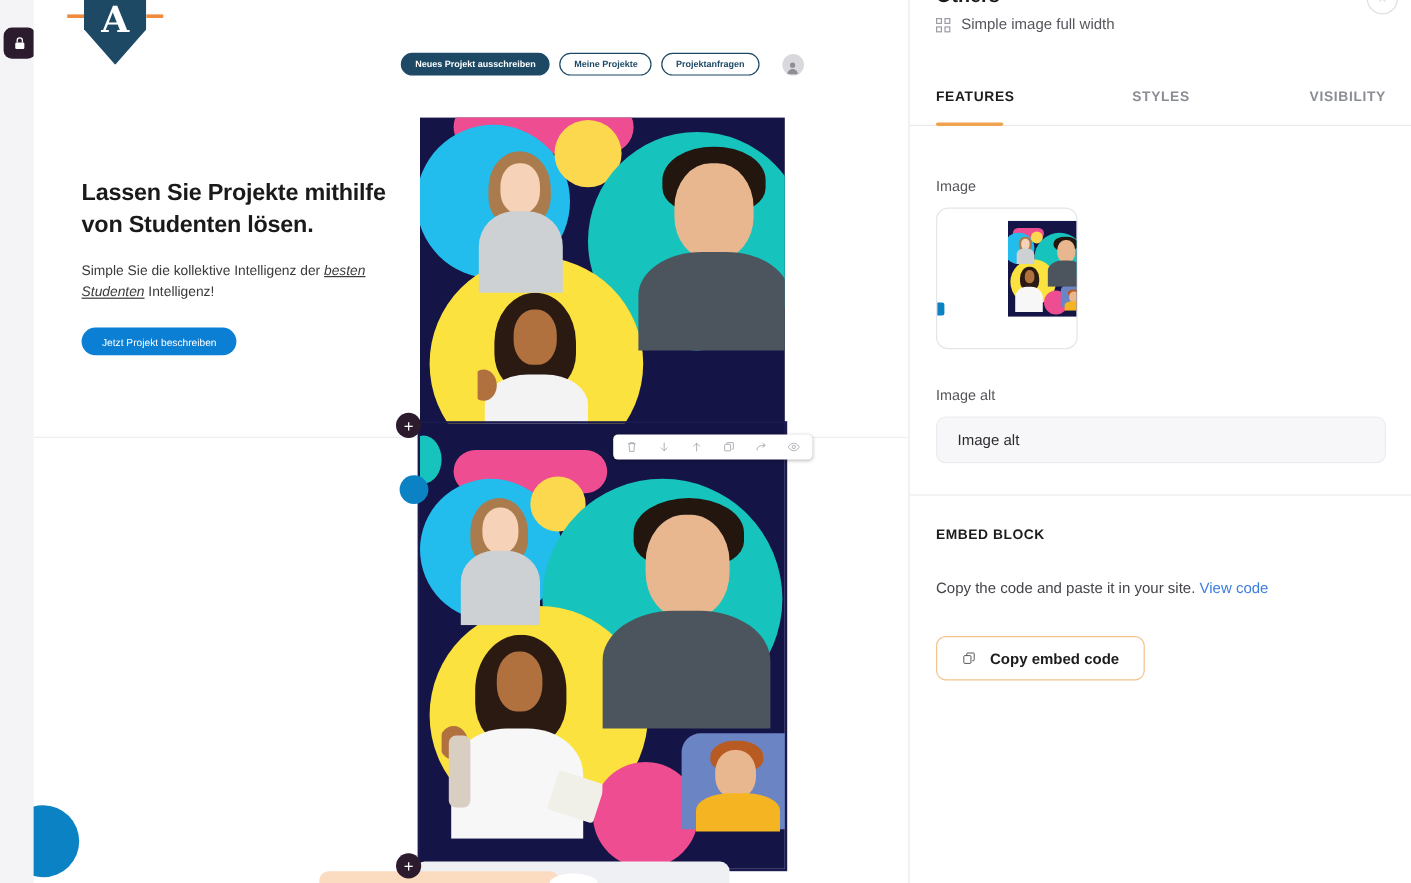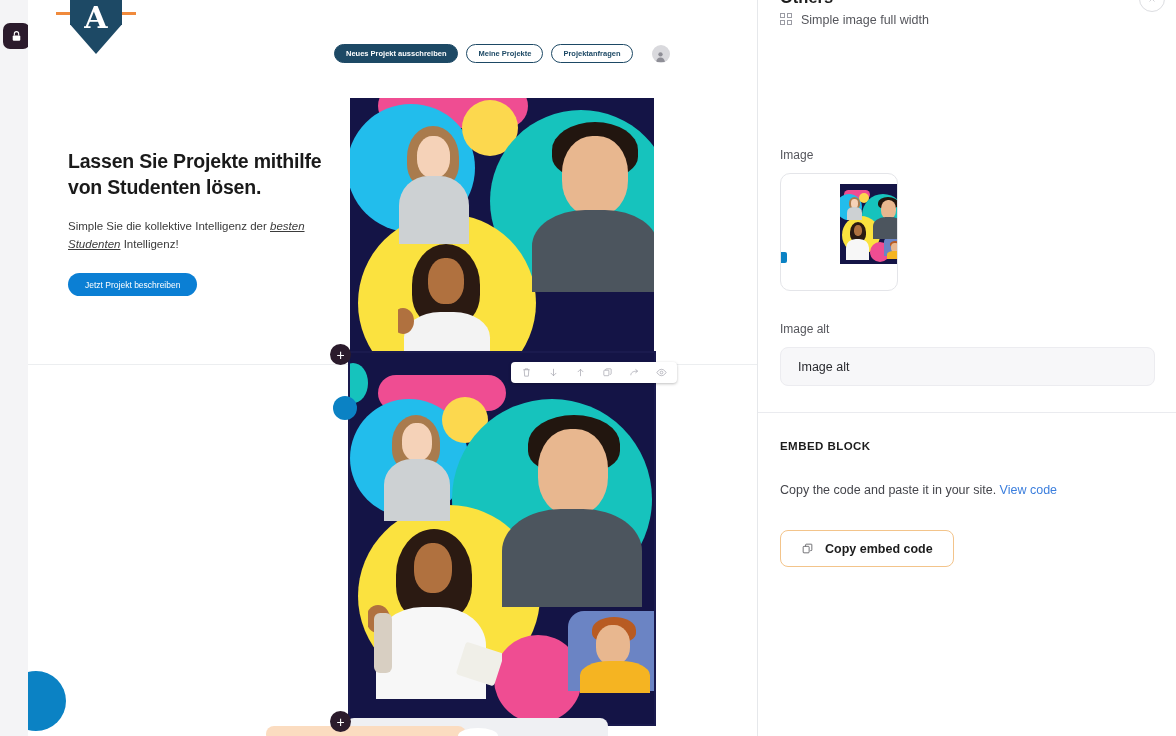--- a/index.html
+++ b/index.html
@@ -225,21 +225,21 @@
     background: #ffffff;
     border-left: 1px solid #e6e8eb;
   }
   .panel-head { position: relative; padding: 0 22px; }
   .panel-title {
     position: absolute; left: 22px; top: -12px;
     font-size: 16.5px; font-weight: bold; color: #1c1c1c;
   }
   .panel-sub {
     position: absolute; left: 22px; top: 13px;
-    display: flex; align-items: flex-start; gap: 9px;
+    display: flex; align-items: flex-end; gap: 9px;
     font-size: 12.5px; color: #55565c;
   }
   .grid-icon { display: grid; grid-template-columns: 5px 5px; grid-template-rows: 5px 5px; gap: 2px; }
   .grid-icon i { display: block; border: 1px solid #9b9ca4; }
   .panel-close {
     position: absolute; right: 11px; top: -14px;
     width: 26px; height: 26px;
     border-radius: 50%;
     border: 1px solid #dcdde1;
     background: #ffffff;
@@ -518,20 +518,25 @@
           </span>
         <span>Simple image full width</span>
       </div>
       <div class="panel-close">
         <svg viewBox="0 0 24 24">
             <path d="M6 6l12 12M18 6L6 18"></path>
           </svg>
       </div>
     </div>
 
+    <div class="tabs">
+      <div class="tab active">FEATURES</div>
+      <div class="tab">STYLES</div>
+      <div class="tab">VISIBILITY</div>
+    </div>
 
     <div class="section" style="position:absolute;left:0;top:148px;width:419px;">
       <div class="field-label">Image</div>
       <div class="img-thumb-box">
         <div class="thumb-tab"></div>
         <div class="img-thumb-inner">
           <div class="collage">
             <div class="c-shape c-pill" style="left:4px;top:6px;width:26px;height:9px;background:#ef4d92;"></div>
             <div class="c-shape c-circle" style="left:-4px;top:10px;width:26px;height:26px;background:#22bdec;"></div>
             <div class="c-shape c-circle" style="left:19px;top:9px;width:10px;height:10px;background:#fcd84e;"></div>

